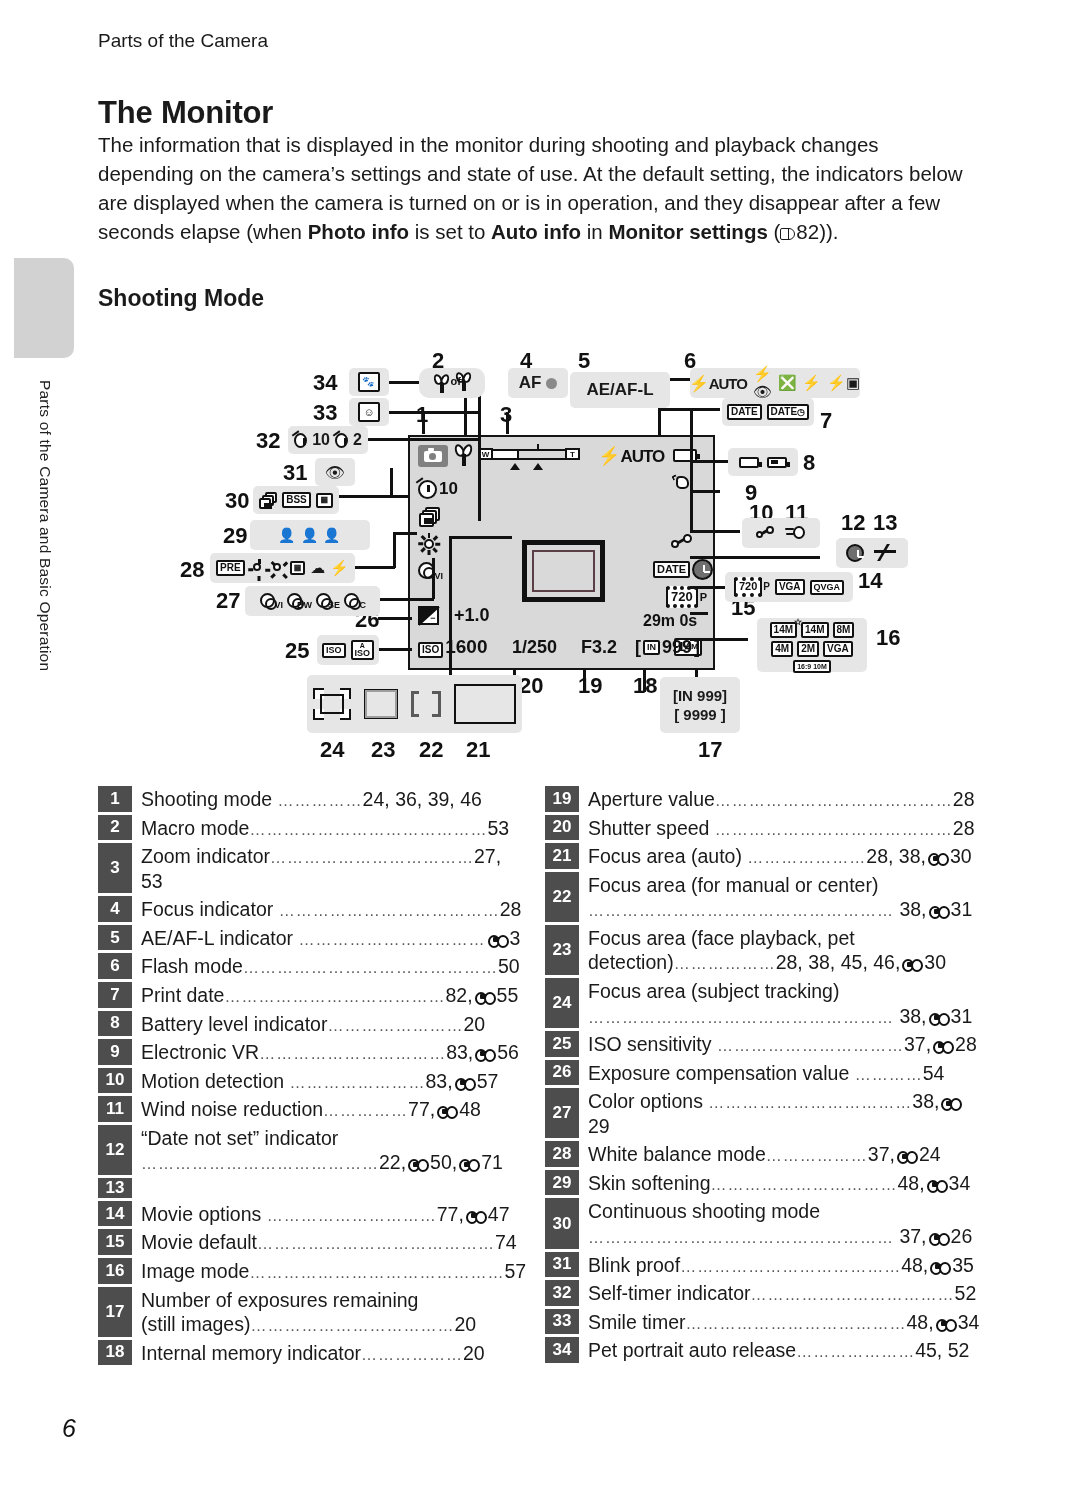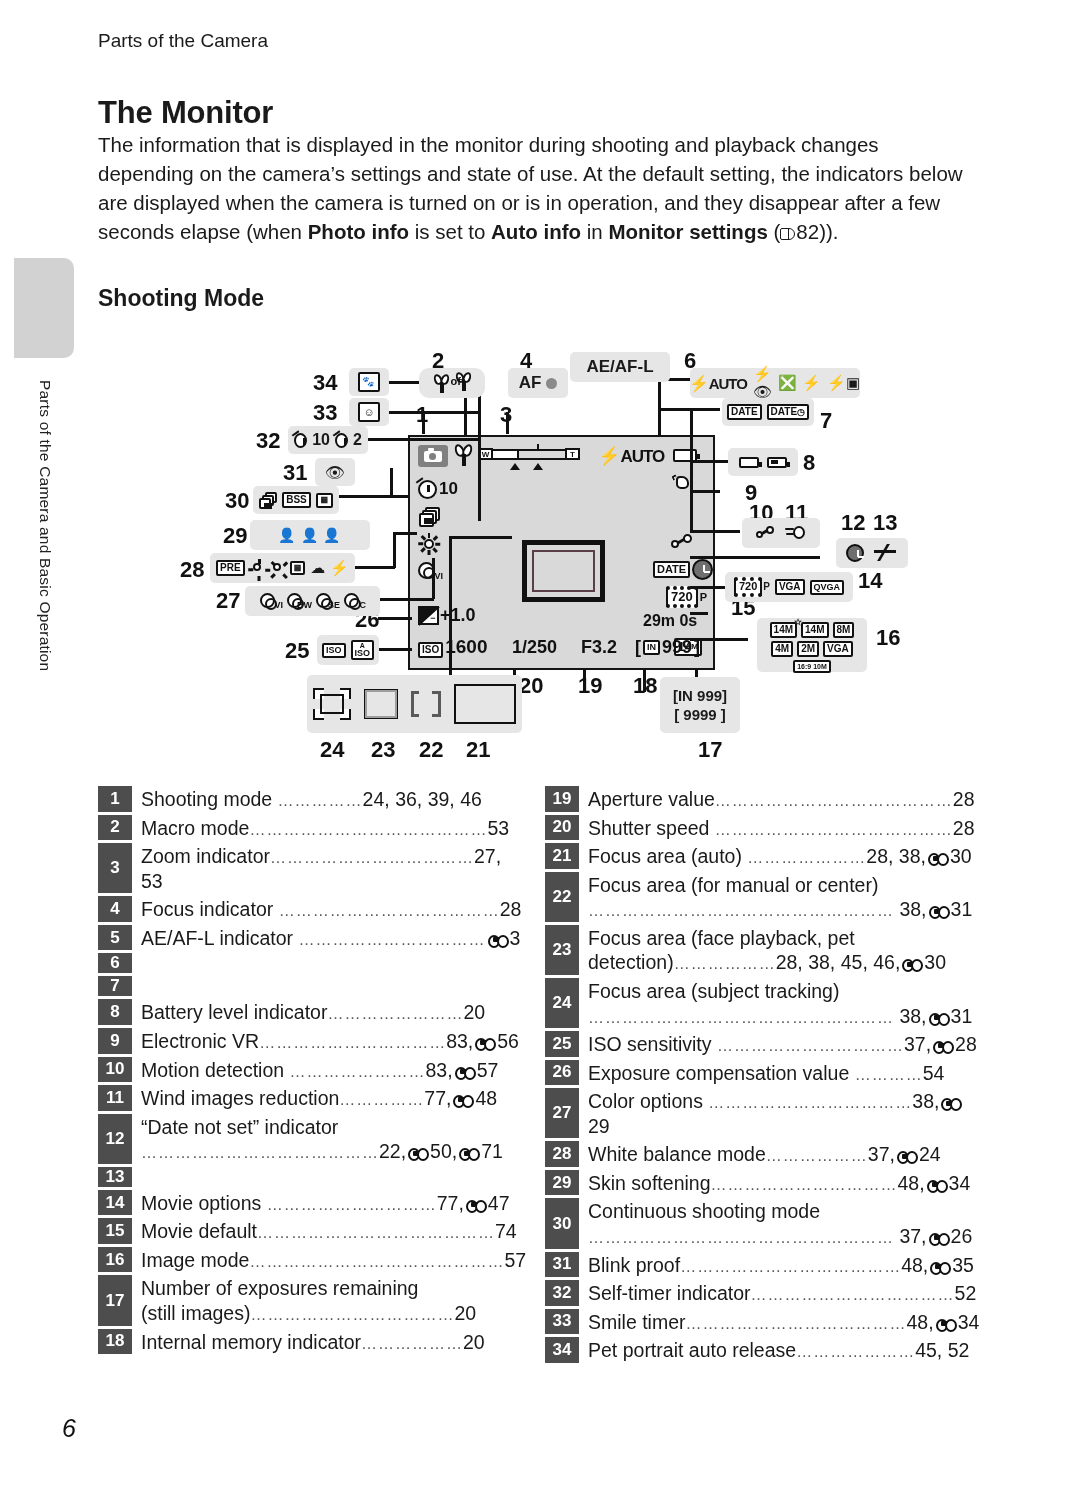--- a/index.html
+++ b/index.html
@@ -314,21 +314,21 @@
     </div>
 
     <div style="position:absolute;left:112px;top:103px;width:83px;height:62px;border:5px solid #111;">
       <div style="position:absolute;left:5px;top:5px;right:5px;bottom:5px;border:2px solid #5a4046;"></div>
     </div>
 
     <div class="mon-item" style="left:8px;top:168px;display:flex;align-items:center;font-size:18px;">
       <span class="expicon">
           <span class="pm">−</span>
         </span>
-        <span style="margin-left:1px;">+1.0</span>
+        <span style="margin-left:15px;">+1.0</span>
     </div>
 
     <div class="mon-item" style="left:8px;top:199px;display:flex;align-items:baseline;">
       <span class="ico-txt" style="font-size:10px;padding:1px 2px;">ISO</span>
       <span style="font-size:19px;margin-left:2px;">1600</span>
     </div>
 
     <div class="mon-item" style="left:102px;top:200px;font-size:18px;">1/250</div>
 
     <div class="mon-item" style="left:171px;top:200px;font-size:18px;">F3.2</div>
@@ -514,21 +514,21 @@
         <i class="st" style="left:7px;top:9px;width:2.5px;height:10px;"></i>
       </span>
     <span style="position:relative;"><span class="flower" style="width:17px;height:19px;"><i class="p1" style="width:8px;height:11px;"></i><i class="p2" style="left:8px;width:8px;height:11px;"></i><i class="st" style="left:7px;top:9px;width:2.5px;height:10px;"></i></span><span style="position:absolute;left:-4px;top:3px;font-size:11px;font-weight:bold;color:#111;">off</span></span>
   </div>
 
   <div class="chipbox" style="left:508px;top:28px;width:60px;height:30px;font-size:17px;font-weight:bold;">
     <span>AF</span>
       <span style="width:11px;height:11px;background:#8a8a8a;border-radius:50%;display:inline-block;"></span>
   </div>
 
-  <div class="chipbox" style="left:570px;top:12px;width:100px;height:30px;font-size:17px;font-weight:bold;">AE/AF-L</div>
+  <div class="chipbox" style="left:570px;top:32px;width:100px;height:36px;font-size:17px;font-weight:bold;">AE/AF-L</div>
 
   <div class="chipbox" style="left:690px;top:28px;width:170px;height:30px;gap:6px;font-size:15px;">
     <span style="font-weight:bold;letter-spacing:-1px;"><span style="font-size:16px;">⚡</span><span>AUTO</span></span>
     <span style="font-size:15px;">⚡👁</span>
     <span style="font-size:15px;">❎</span>
     <span style="font-size:15px;">⚡</span>
     <span style="font-size:15px;">⚡▣</span>
   </div>
 
   <div class="chipbox" style="left:722px;top:58px;width:92px;height:28px;gap:5px;">
@@ -626,39 +626,41 @@
   <div class="lrow">
       <div class="lnum">4</div>
       <div class="ltext"><span>Focus indicator</span> <span class="dots">…………………………………</span><span>28</span></div>
     </div>
   <div class="lrow">
       <div class="lnum">5</div>
       <div class="ltext"><span>AE/AF-L indicator</span> <span class="dots">……………………………</span><span class="estar"><b></b></span><span>3</span></div>
     </div>
   <div class="lrow">
       <div class="lnum">6</div>
+      <div class="ltext"><span>Flash mode</span><span class="dots">………………………………………</span><span>50</span></div>
     </div>
   <div class="lrow">
       <div class="lnum">7</div>
+      <div class="ltext"><span>Print date</span><span class="dots">…………………………………</span><span>82,</span><span class="estar"><b></b></span><span>55</span></div>
     </div>
   <div class="lrow">
       <div class="lnum">8</div>
       <div class="ltext"><span>Battery level indicator</span><span class="dots">……………………</span><span>20</span></div>
     </div>
   <div class="lrow">
       <div class="lnum">9</div>
       <div class="ltext"><span>Electronic VR</span><span class="dots">……………………………</span><span>83,</span><span class="estar"><b></b></span><span>56</span></div>
     </div>
   <div class="lrow">
       <div class="lnum">10</div>
       <div class="ltext"><span>Motion detection</span> <span class="dots">……………………</span><span>83,</span><span class="estar"><b></b></span><span>57</span></div>
     </div>
   <div class="lrow">
       <div class="lnum">11</div>
-      <div class="ltext"><span>Wind images reduction</span><span class="dots">……………</span><span>77,</span><span class="estar"><b></b></span><span>48</span></div>
+      <div class="ltext"><span>Wind noise reduction</span><span class="dots">……………</span><span>77,</span><span class="estar"><b></b></span><span>48</span></div>
     </div>
   <div class="lrow">
       <div class="lnum">12</div>
       <div class="ltext"><span>“Date not set” indicator</span><span class="l2"><span class="dots">……………………………………</span><span>22,</span><span class="estar"><b></b></span><span>50,</span><span class="estar"><b></b></span><span>71</span></span></div>
     </div>
   <div class="lrow">
       <div class="lnum">13</div>
     </div>
   <div class="lrow">
       <div class="lnum">14</div>

